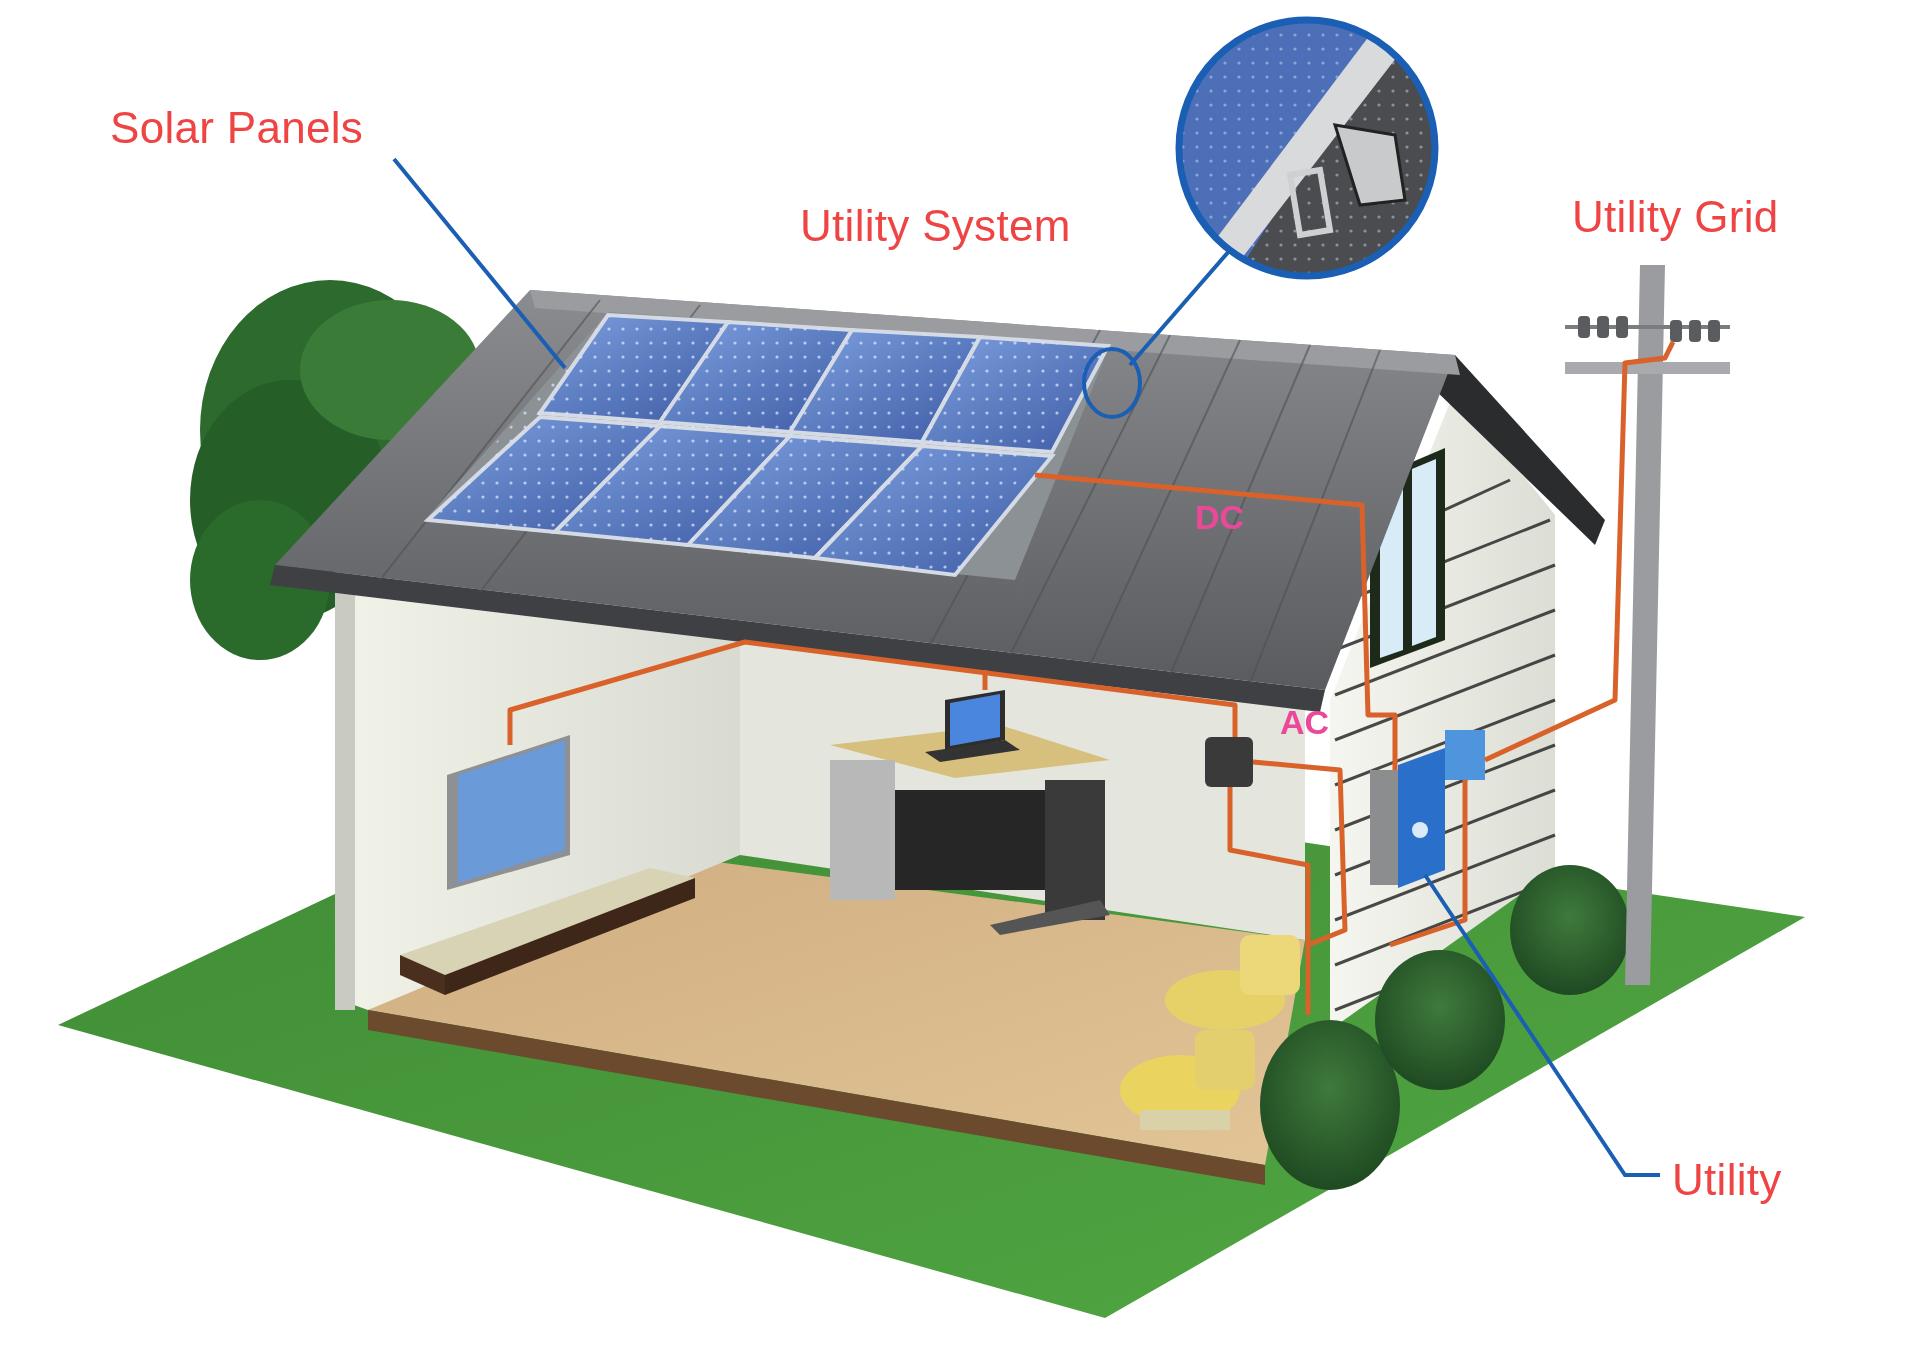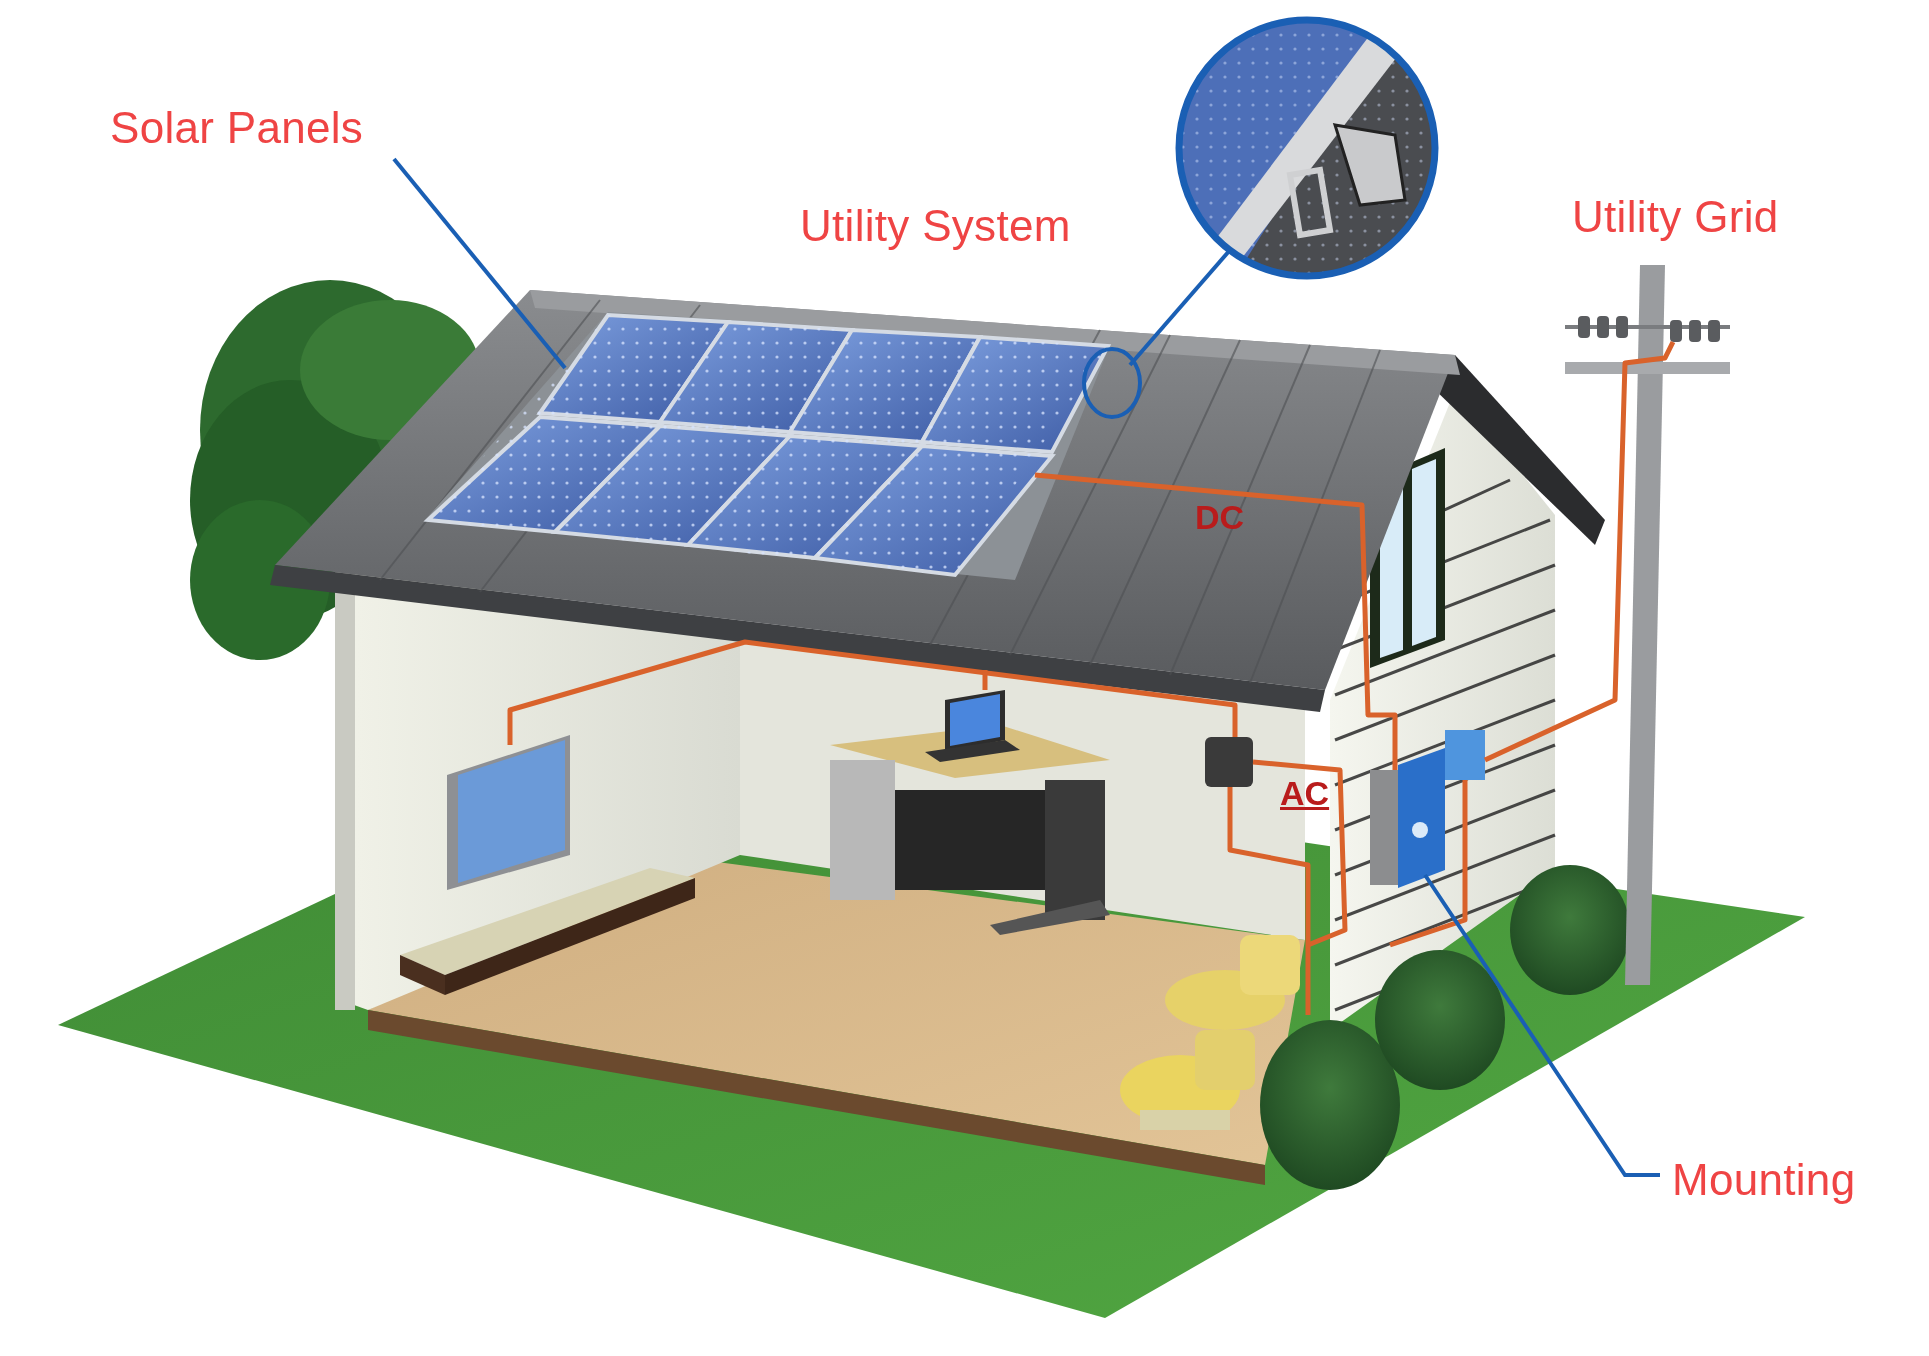--- a/index.html
+++ b/index.html
@@ -1,21 +1,21 @@
 <!DOCTYPE html>
 <html><head>
 <meta charset="utf-8">
 <style>
   html, body { margin: 0; padding: 0; background: #ffffff; }
   body { width: 1929px; height: 1356px; position: relative; overflow: hidden;
          font-family: "Liberation Sans", "DejaVu Sans", sans-serif; }
   #stage { position: absolute; left: 0; top: 0; width: 1929px; height: 1356px; }
   .label { position: absolute; color: #ef4444; font-size: 44px; font-weight: 400;
            letter-spacing: 0.3px; white-space: nowrap; line-height: 1; }
-  .tag { position: absolute; color: #b91c1c; font-size: 34px; font-weight: 700;
+  .tag { position: absolute; color: #ec4899; font-size: 34px; font-weight: 700;
          line-height: 1; white-space: nowrap; text-align: right; }
 </style>
 </head>
 <body>
 
 <svg id="stage" width="1929" height="1356" viewBox="0 0 1929 1356" xmlns="http://www.w3.org/2000/svg">
   <defs>
     <linearGradient id="lawnGrad" x1="0" y1="0" x2="1" y2="1">
       <stop offset="0" stop-color="#3f8a35"></stop>
       <stop offset="1" stop-color="#52a842"></stop>
@@ -228,15 +228,15 @@
       <polygon points="1335,125 1395,135 1405,200 1360,205" fill="#c9cacc" stroke="#222" stroke-width="3"></polygon>
       <polygon points="1290,175 1320,170 1330,230 1300,235" fill="none" stroke="#cfd0d2" stroke-width="6"></polygon>
     </g>
     <circle cx="1307" cy="148" r="128" fill="none" stroke="#1a5fb4" stroke-width="7"></circle>
   </g>
 </svg>
 
 <div class="label" style="left:110px; top:106px;">Solar Panels</div>
 <div class="label" style="left:800px; top:204px;">Utility System</div>
 <div class="label" style="left:1572px; top:195px;text-align:center;">Utility Grid</div>
-<div class="label" style="left:1672px; top:1158px;">Mounting</div>
+<div class="label" style="left:1672px; top:1158px;">Utility</div>
 <div class="tag" style="left:1195px; top:500px;">DC</div>
-<div class="tag" style="left:1280px; top:776px;text-decoration:underline;">AC</div>
+<div class="tag" style="left:1280px; top:705px;">AC</div>
 
 </body></html>

